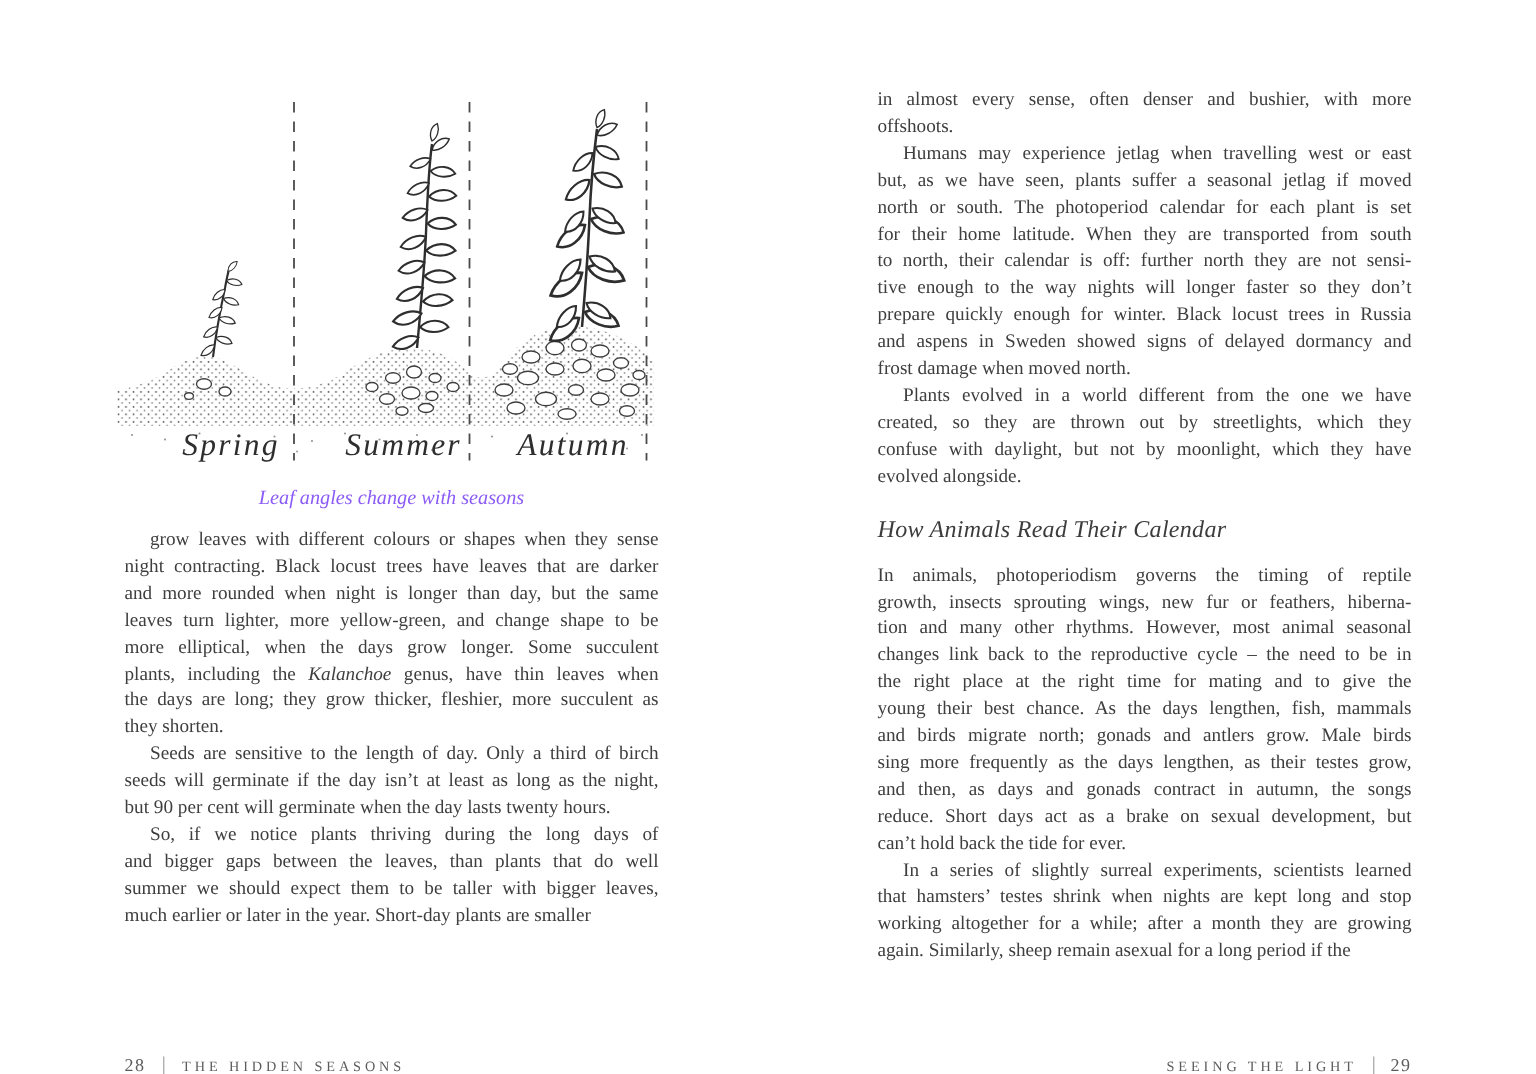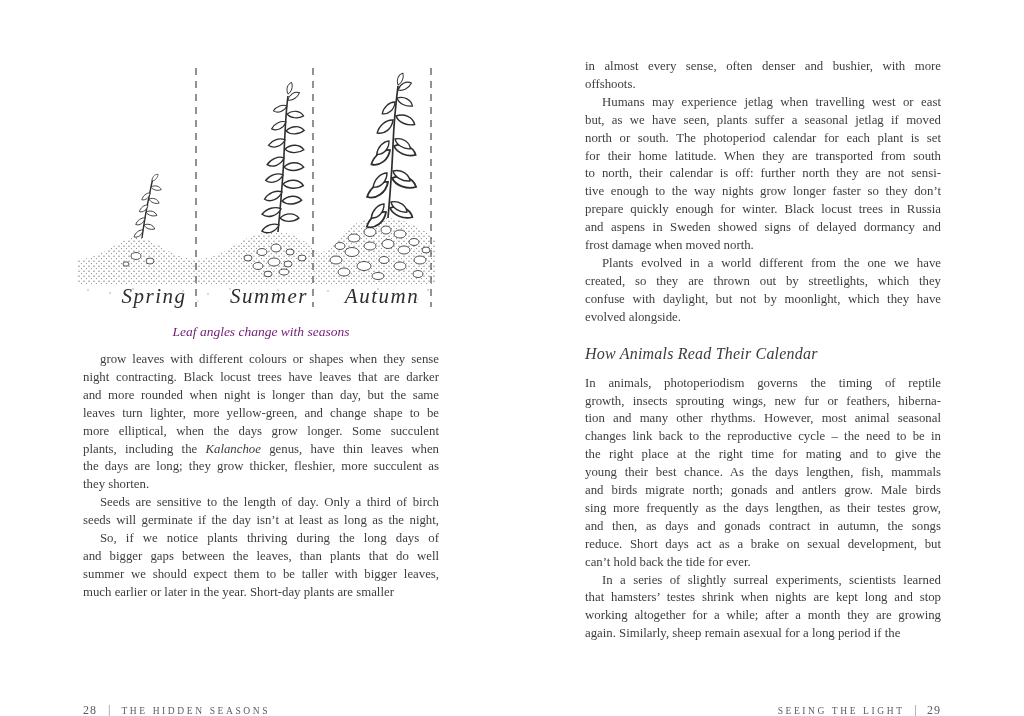--- a/index.html
+++ b/index.html
@@ -26,21 +26,21 @@
 
   
   .illustration { position:absolute; left:78px; top:60px; width:358px; height:250px; }
   .season {
     position:absolute; transform:translateX(-50%);
     font-style:italic; font-size:21px; letter-spacing:1.5px; color:#2e2e2e;
     top:284px; white-space:nowrap;
   }
   .caption {
     position:absolute; left:83px; top:324px; width:356px;
-    text-align:center; font-style:italic; font-size:13.5px; color:#701a75;
+    text-align:center; font-style:italic; font-size:13.5px; color:#8b5cf6;
   }
 
   
   .section-heading {
     font-style:italic; font-size:16px; line-height:22px;
     margin:16px 0 10px 0; color:#3c3c3c; letter-spacing:0.2px;
   }
 
   
   .footer {
@@ -211,20 +211,21 @@
           <div class="tline">and more rounded when night is longer than day, but the same</div>
           <div class="tline">leaves turn lighter, more yellow-green, and change shape to be</div>
           <div class="tline">more elliptical, when the days grow longer. Some succulent</div>
           <div class="tline">plants, including the <em>Kalanchoe</em> genus, have thin leaves when</div>
           <div class="tline">the days are long; they grow thicker, fleshier, more succulent as</div>
           <div class="tline lastline">they shorten.</div>
         </div>
         <div class="para indent">
           <div class="tline">Seeds are sensitive to the length of day. Only a third of birch</div>
           <div class="tline">seeds will germinate if the day isn’t at least as long as the night,</div>
+          <div class="tline lastline">but 90 per cent will germinate when the day lasts twenty hours.</div>
         </div>
         <div class="para indent">
           <div class="tline">So, if we notice plants thriving during the long days of</div>
           <div class="tline">and bigger gaps between the leaves, than plants that do well</div>
           <div class="tline">summer we should expect them to be taller with bigger leaves,</div>
           <div class="tline lastline">much earlier or later in the year. Short-day plants are smaller</div>
         </div>
       </div>
 
     <div class="footer footer-left">
@@ -240,21 +241,21 @@
           <div class="para">
             <div class="tline">in almost every sense, often denser and bushier, with more</div>
             <div class="tline lastline">offshoots.</div>
           </div>
           <div class="para indent">
             <div class="tline">Humans may experience jetlag when travelling west or east</div>
             <div class="tline">but, as we have seen, plants suffer a seasonal jetlag if moved</div>
             <div class="tline">north or south. The photoperiod calendar for each plant is set</div>
             <div class="tline">for their home latitude. When they are transported from south</div>
             <div class="tline">to north, their calendar is off: further north they are not sensi-</div>
-            <div class="tline">tive enough to the way nights grow longer faster so they don’t</div>
+            <div class="tline">tive enough to the way nights will longer faster so they don’t</div>
             <div class="tline">prepare quickly enough for winter. Black locust trees in Russia</div>
             <div class="tline">and aspens in Sweden showed signs of delayed dormancy and</div>
             <div class="tline lastline">frost damage when moved north.</div>
           </div>
           <div class="para indent">
             <div class="tline">Plants evolved in a world different from the one we have</div>
             <div class="tline">created, so they are thrown out by streetlights, which they</div>
             <div class="tline">confuse with daylight, but not by moonlight, which they have</div>
             <div class="tline lastline">evolved alongside.</div>
           </div>

